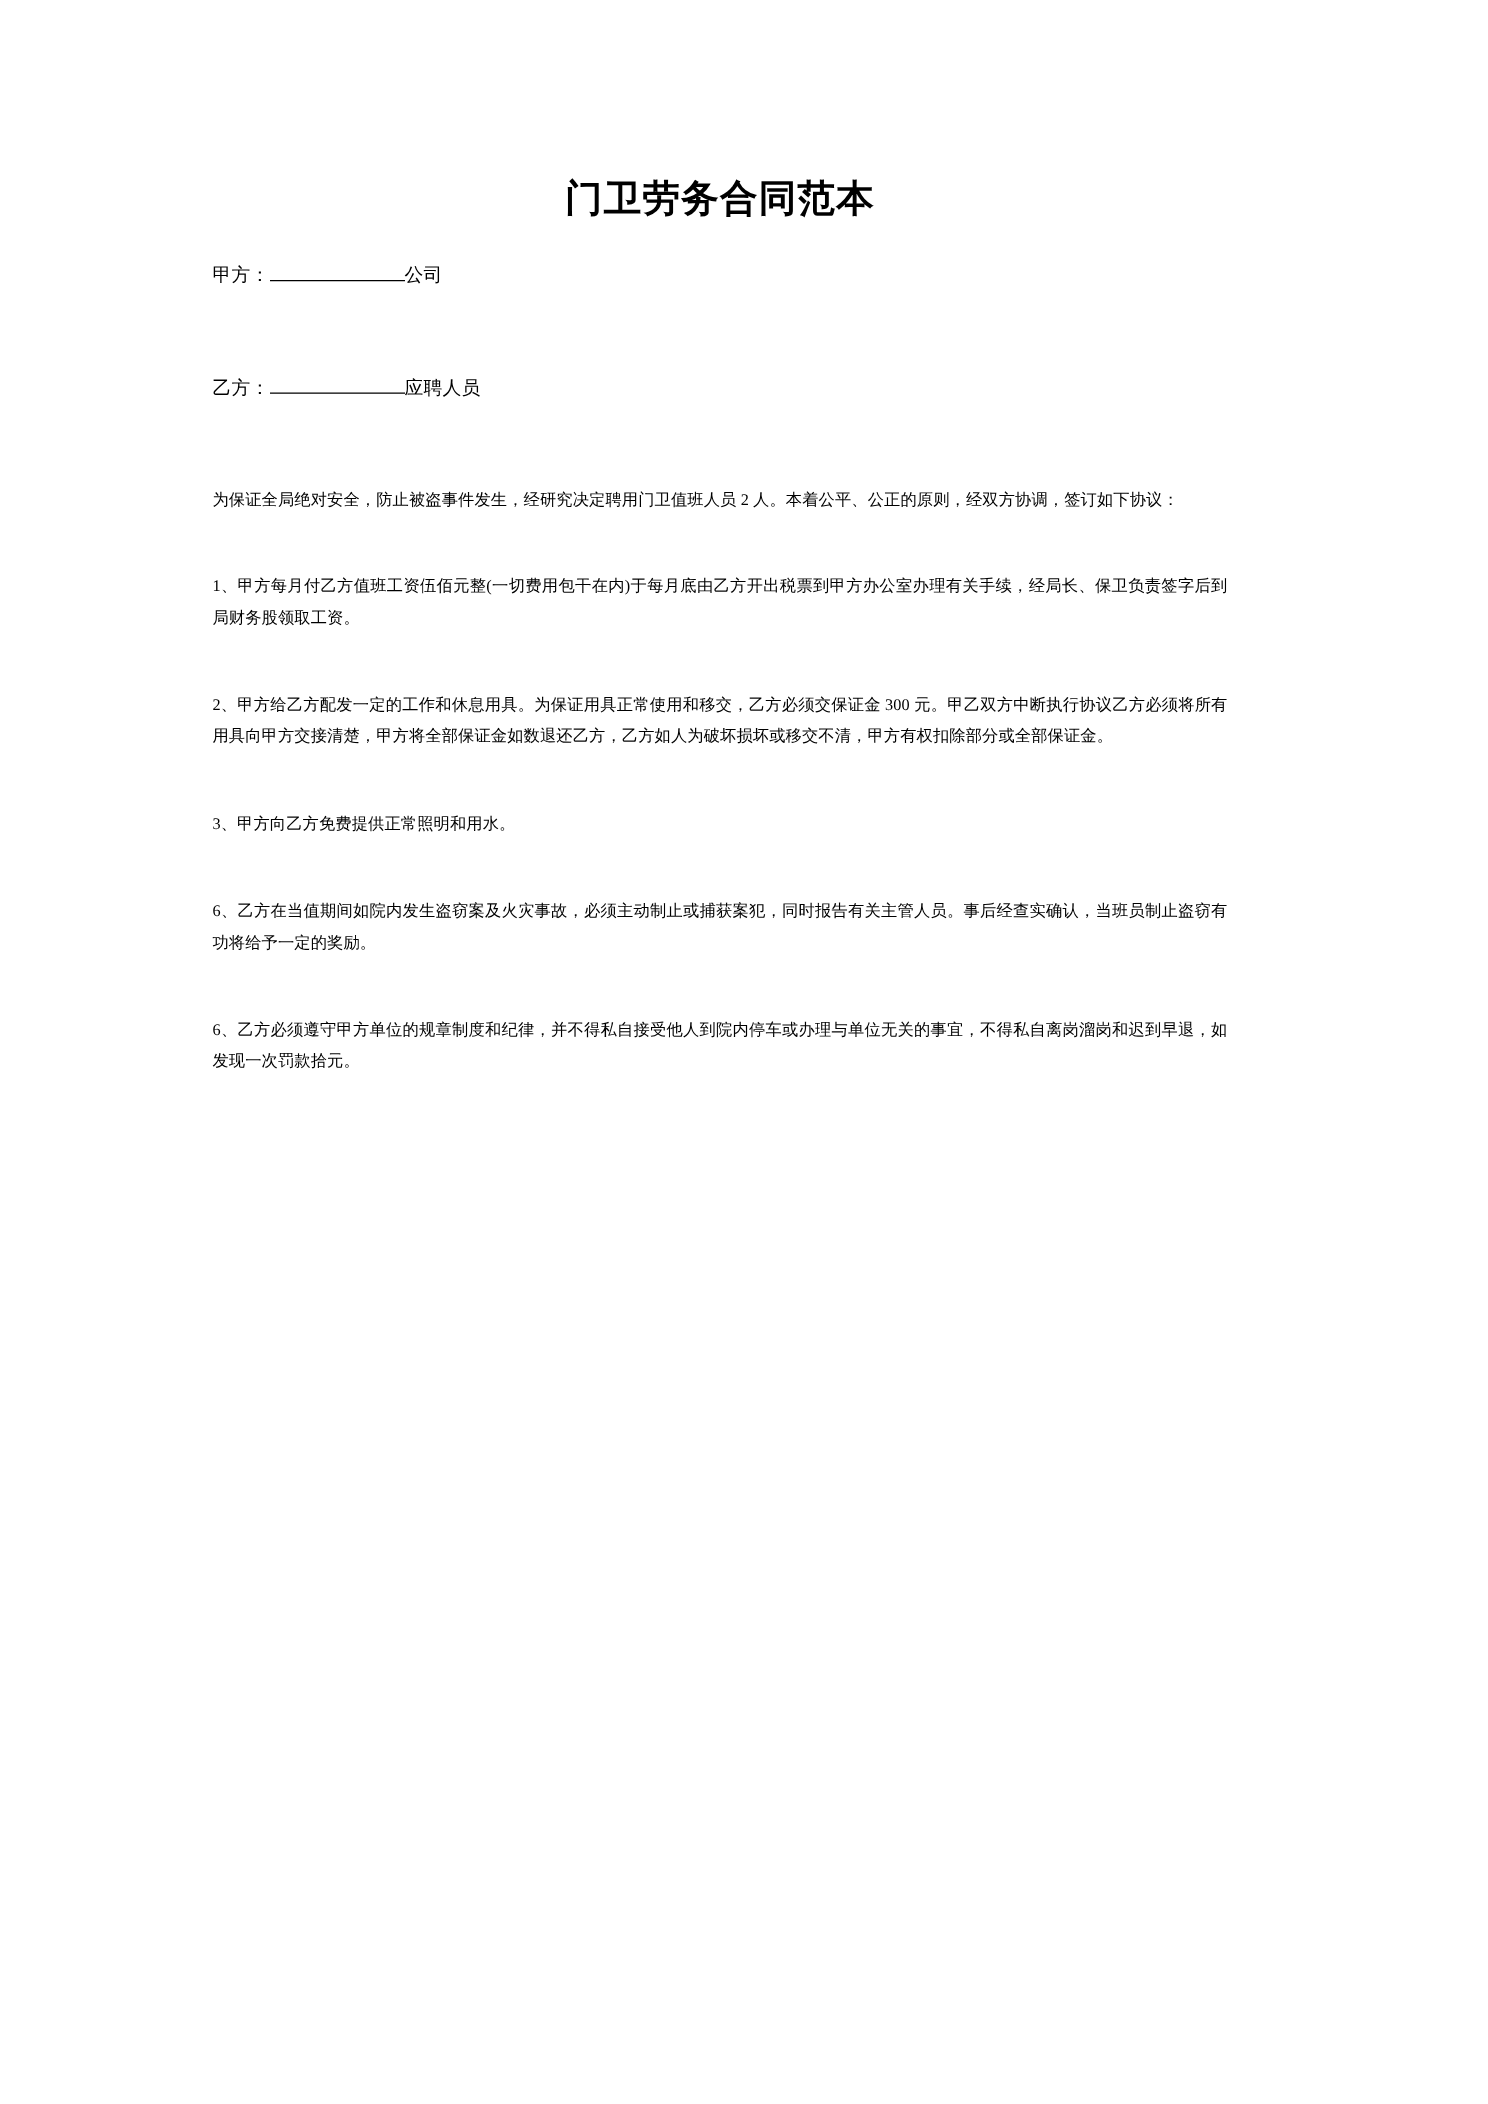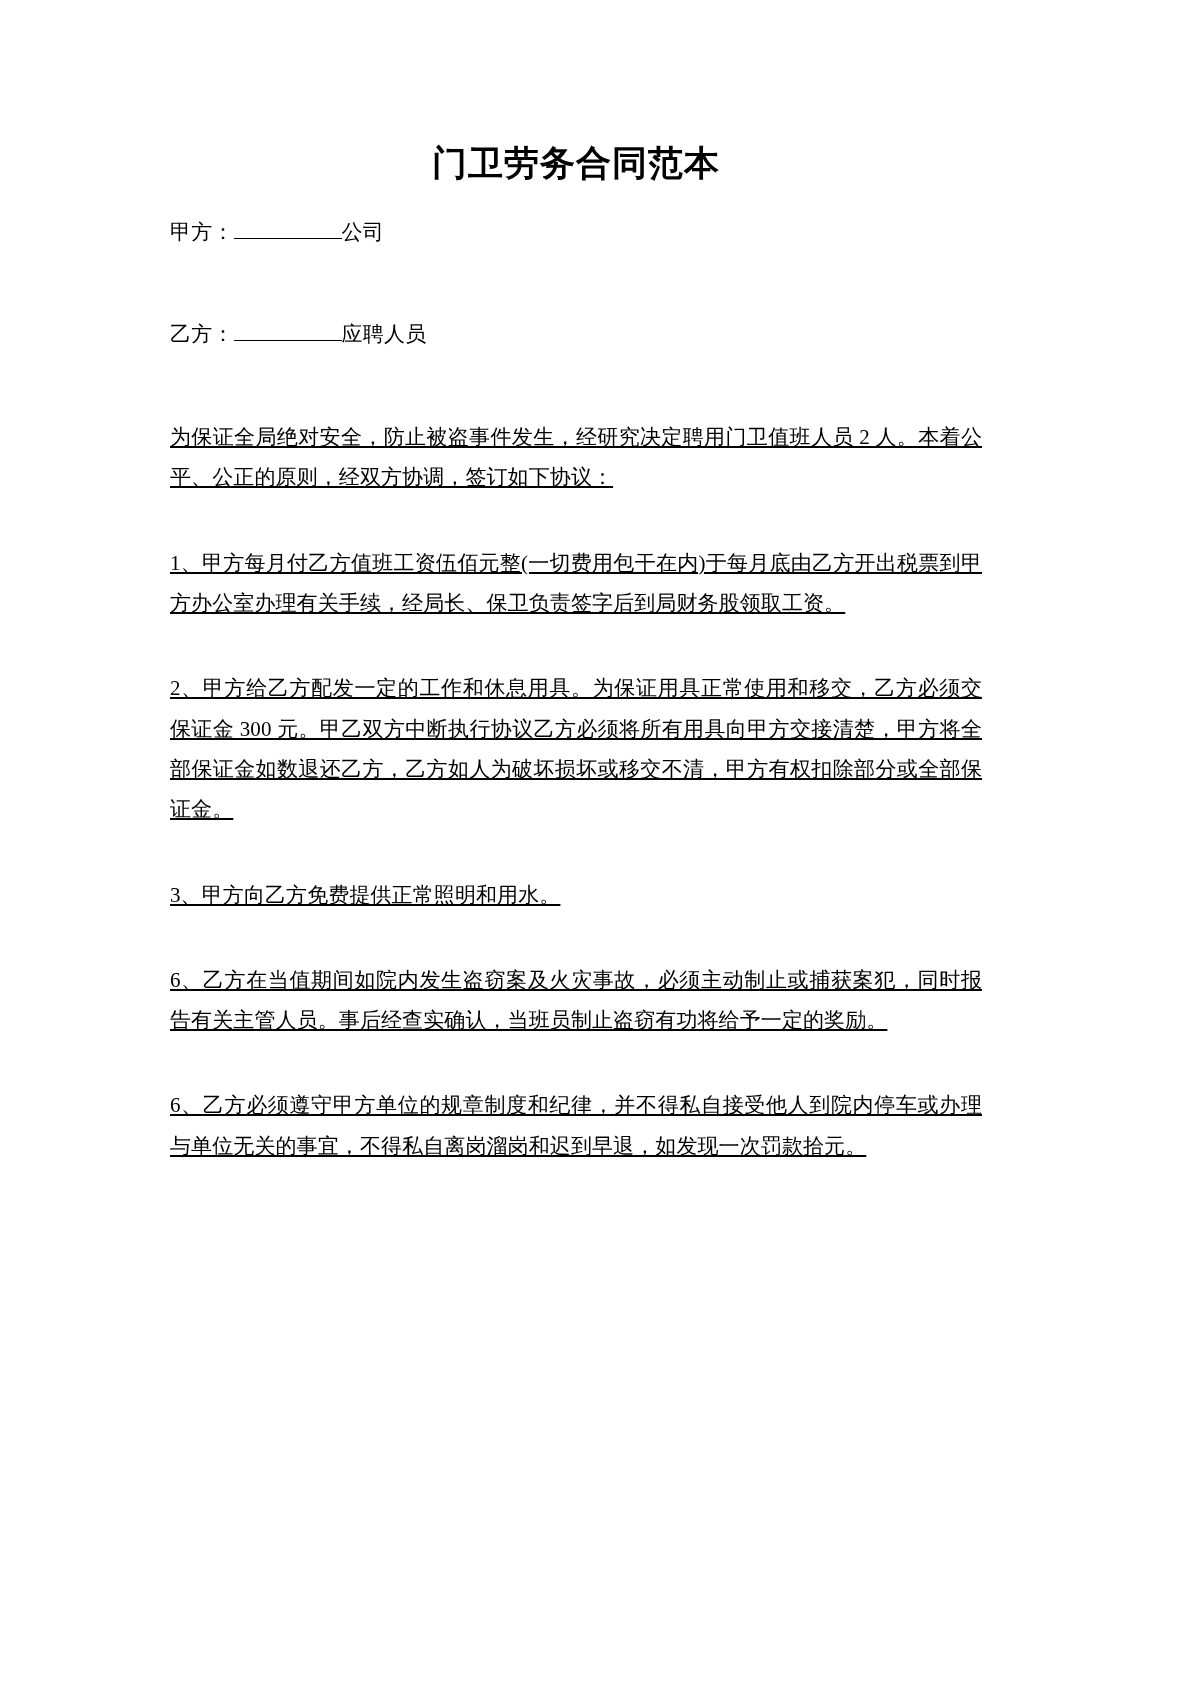--- a/index.html
+++ b/index.html
@@ -23,48 +23,47 @@
     padding: 0;
     overflow: hidden;
   }
   .content {
     position: absolute;
     left: 170px;
     top: 140px;
     width: 812px;
   }
   .doc-title {
-    font-size: 35px;
+    font-size: 30px;
     font-weight: bold;
     text-align: center;
     letter-spacing: 1px;
     line-height: 1.35;
     margin: 0 0 26px 0;
   }
   .party-line {
-    font-size: 21px;
+    font-size: 15px;
     line-height: 1.9;
     margin: 0 0 62px 0;
     letter-spacing: 0.2px;
   }
   .party-line .blank {
     display: inline-block;
     border-bottom: 1px solid #000;
     width: 108px;
     height: 14px;
     vertical-align: baseline;
   }
   .para {
-    font-size: 21px;
+    font-size: 13px;
     line-height: 1.92;
     text-align: justify;
     text-justify: inter-ideograph;
     margin: 0 0 45px 0;
     letter-spacing: 0.1px;
-    text-decoration: underline;
   }
   .para.tight-last {
     margin-bottom: 0;
   }
 </style>
 </head>
 <body>
 
 <div class="page">
   <div class="content">

